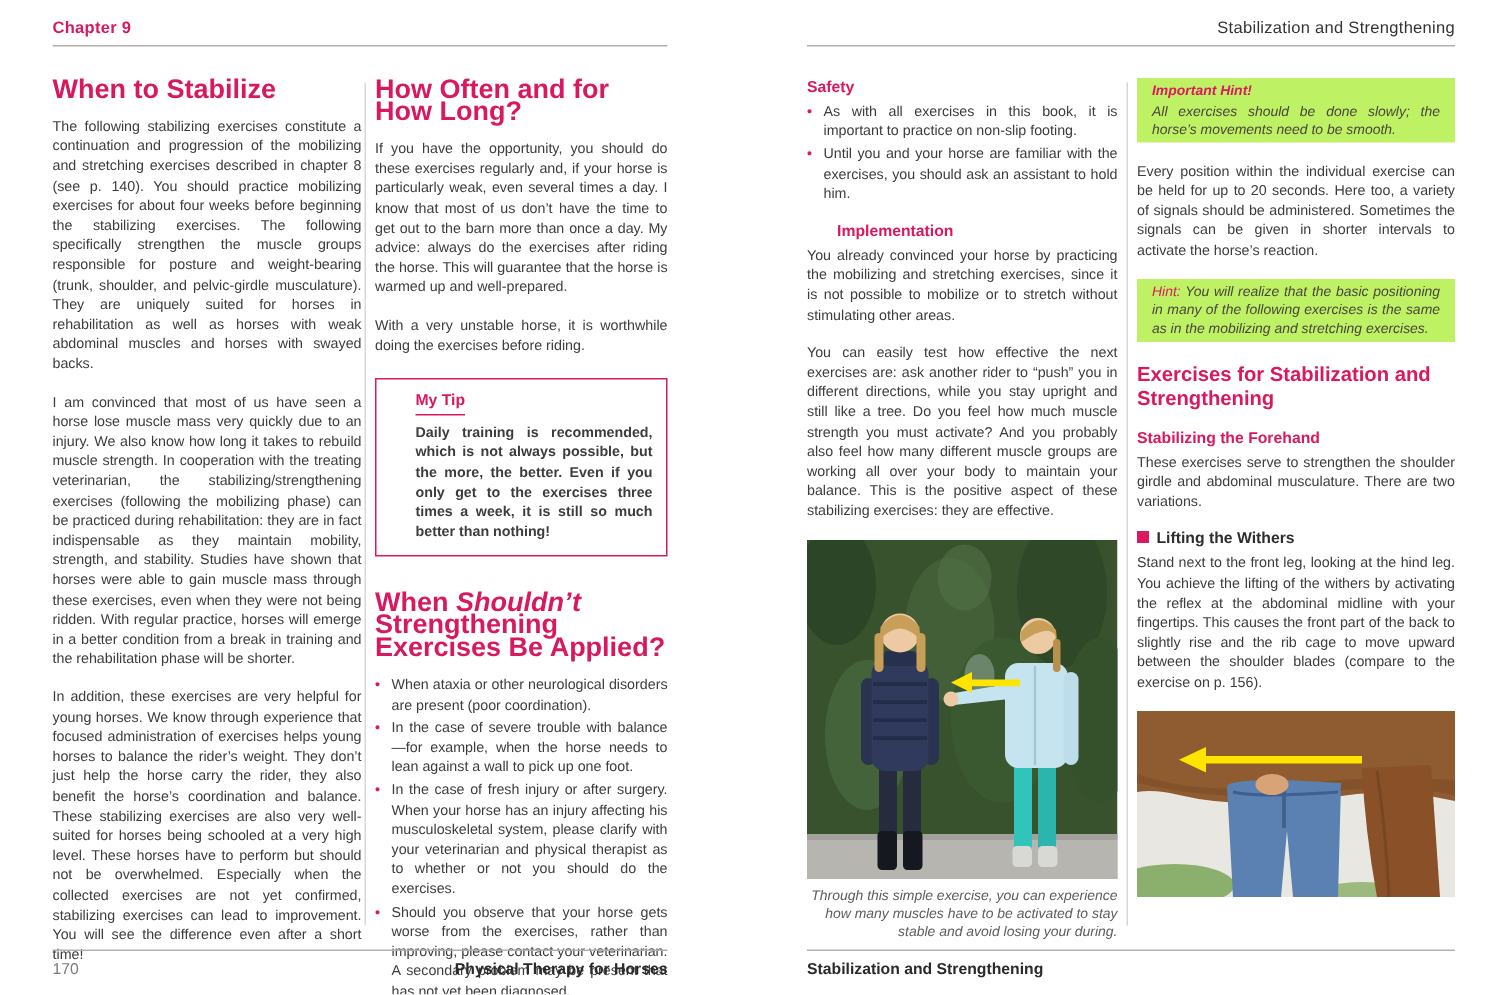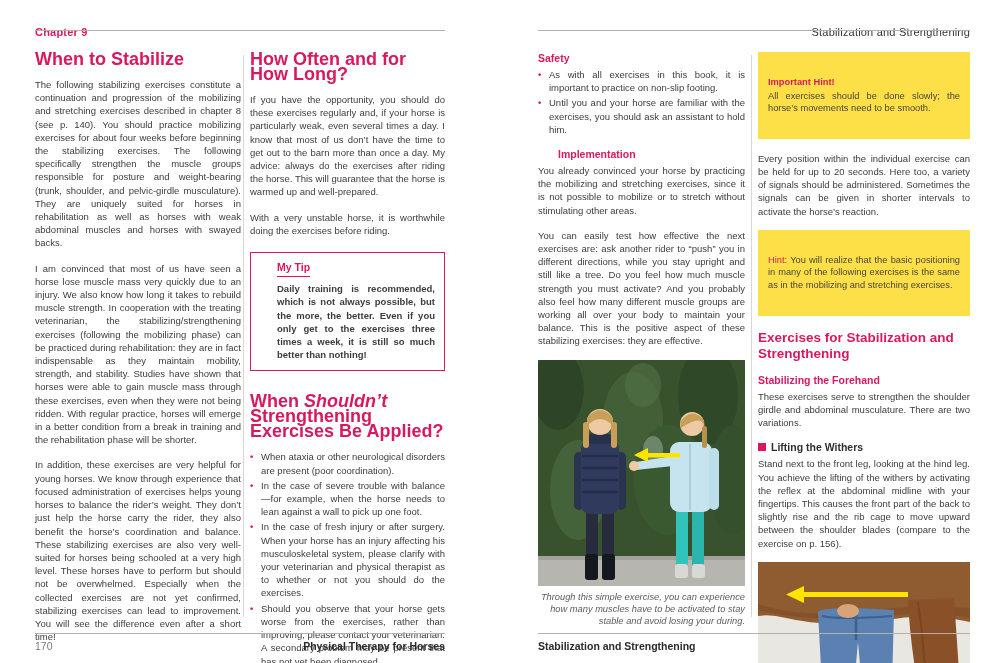--- a/index.html
+++ b/index.html
@@ -4,21 +4,21 @@
 <style>
   * { margin:0; padding:0; box-sizing:border-box; }
   html,body { background:#ffffff; }
   #book {
     position:relative; width:1000px; height:663px; background:#ffffff;
     font-family:"Liberation Sans", sans-serif; color:#3c3c3c; overflow:hidden;
   }
   .accent { color:#d9195f; }
 
   
-  .running-head { position:absolute; top:26px; font-size:11px; letter-spacing:.2px; }
+  .running-head { position:absolute; top:13px; font-size:11px; letter-spacing:.2px; }
   .head-rule { position:absolute; top:30px; height:1px; background:#b7b0aa; }
   .foot-rule { position:absolute; top:633px; height:1px; background:#b7b0aa; }
   .footer-text { position:absolute; top:640px; font-size:10.5px; }
 
   
   .col { position:absolute; top:52px; text-align:justify; font-size:9.5px; line-height:13.2px; }
   .vdivider { position:absolute; top:55px; width:1px; height:562px; background:#ddd6d0; }
 
   .col-heading { color:#d9195f; font-weight:bold; font-size:18px; line-height:15px;
                  text-align:left; margin-bottom:11px; }
@@ -31,21 +31,21 @@
   ul.dotlist li { position:relative; padding-left:11px; margin-bottom:2px; }
   ul.dotlist li::before { content:"•"; position:absolute; left:0; top:0; color:#d9195f; font-weight:bold; }
 
   
   .tip-box { border:1.5px solid #d9195f; padding:8px 9px 9px 26px; margin:15px 0 0 0; text-align:justify; }
   .tip-title { display:inline-block; color:#d9195f; font-weight:bold; font-size:10.5px;
                border-bottom:1px solid #d9195f; padding-bottom:2px; margin-bottom:5px; }
   .tip-body { font-weight:bold; color:#3c3c3c; }
 
   
-  .hint-box { background:#fde047; padding:24px 10px; color:#4a443e;
+  .hint-box { background:#bef264; padding:2px 10px; font-style:italic; color:#4a443e;
               font-size:9.3px; line-height:12.6px; text-align:justify; }
   .hint-title { color:#d9195f; font-weight:bold; display:block; margin-bottom:1px; }
   .hint-label { color:#d9195f; }
 
   .section-heading { color:#d9195f; font-weight:bold; font-size:13.5px; line-height:16.5px;
                      text-align:left; margin:14px 0 11px 0; }
   .variation-heading { font-weight:bold; font-size:10.5px; text-align:left; margin:10px 0 3px 0; color:#2e2e2e;}
   .sq { display:inline-block; width:8px; height:8px; background:#d9195f; margin-right:5px; }
 
   .photo { display:block; margin-top:9px; }

